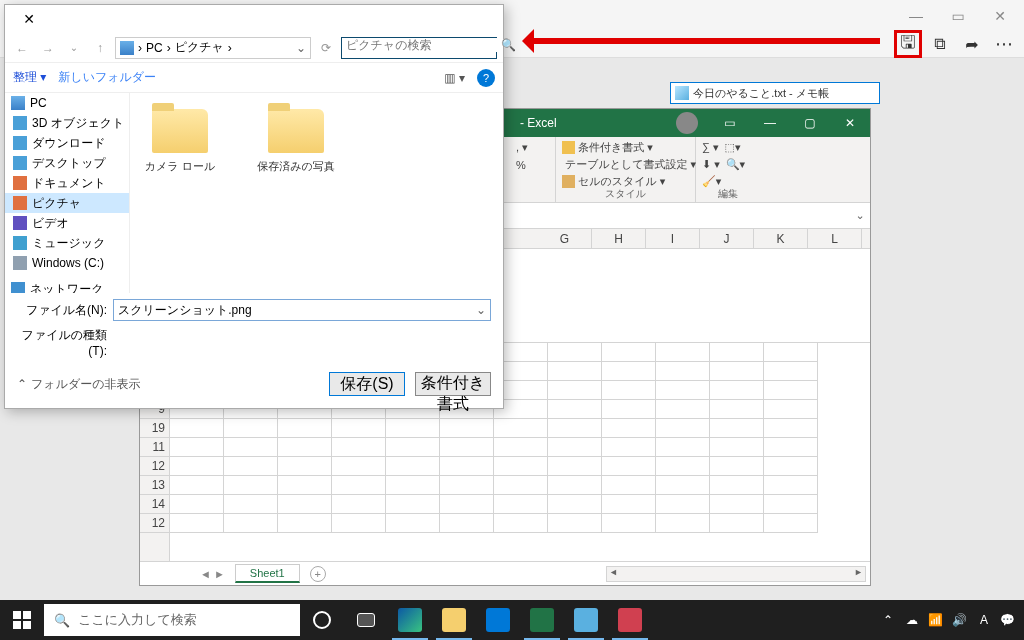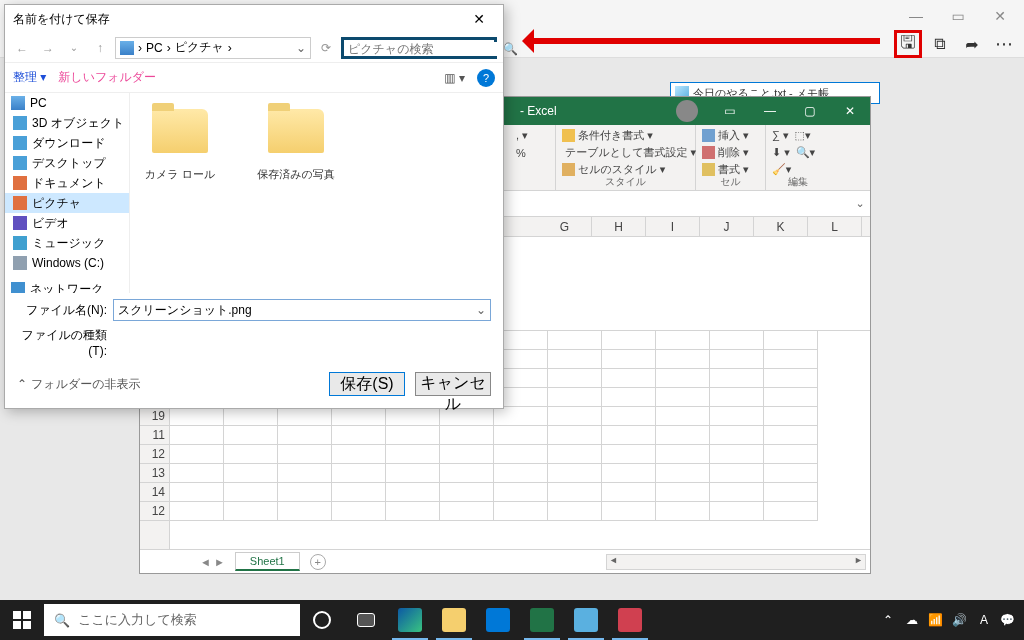--- a/index.html
+++ b/index.html
@@ -14,21 +14,21 @@
 .tb-icon.highlight { border: 3px solid #e00000; }
 .red-arrow { position:absolute; top: 35px; left: 510px; width: 370px; height: 12px; }
 .red-arrow::before { content:''; position:absolute; left:0; top:-6px; border: 12px solid transparent; border-right-color:#e00000; }
 .red-arrow::after { content:''; position:absolute; left:20px; right:0; top:3px; height:6px; background:#e00000; }
 
 
 .notepad { position:absolute; left:670px; top:82px; width:210px; height:22px; background:#fff; border:1px solid #0078d7; display:flex; align-items:center; font-size:11px; color:#333; padding-left:4px; }
 .notepad::before { content:''; width:14px; height:14px; margin-right:4px; background: linear-gradient(135deg,#b8e6ff,#5ab0e0); }
 
 
-.excel { position:absolute; left:139px; top:96px; width:732px; height:478px; background:#fff; border:1px solid #999; display:flex; flex-direction:column; }
+.excel { position:absolute; left:139px; top:108px; width:732px; height:478px; background:#fff; border:1px solid #999; display:flex; flex-direction:column; }
 .excel-title { height:28px; background:#217346; display:flex; align-items:center; color:#fff; font-size:12px; }
 .excel-title-left { flex:1; padding-left:380px; }
 .excel-title-right { display:flex; }
 .et-btn { width:40px; height:28px; display:flex; align-items:center; justify-content:center; color:#fff; }
 .et-btn.close { background:#217346; }
 .et-user { width:22px; height:22px; border-radius:50%; background:#888; margin:0 12px; }
 .excel-tabs { height:24px; background:#217346; display:flex; align-items:center; color:#fff; font-size:12px; gap:18px; padding-left:370px; }
 .excel-tabs .tellme { display:flex; align-items:center; gap:4px; }
 .excel-tabs .share { margin-left:auto; margin-right:12px; display:flex; align-items:center; gap:4px; }
 .excel-ribbon { height:66px; background:#f3f2f1; border-bottom:1px solid #d4d4d4; display:flex; font-size:11px; color:#444; }
@@ -57,21 +57,21 @@
 
 
 .dialog { position:absolute; left:4px; top:4px; width:500px; background:#fff; border:1px solid #aaa; box-shadow:3px 3px 12px rgba(0,0,0,0.25); display:flex; flex-direction:column; font-size:12px; }
 .dlg-title { height:28px; display:flex; align-items:center; padding:0 8px; }
 .dlg-title-text { flex:1; }
 .dlg-close { width:32px; height:28px; display:flex; align-items:center; justify-content:center; font-size:14px; }
 .dlg-nav { height:30px; display:flex; align-items:center; gap:4px; padding:0 6px; border-bottom:1px solid #eee; }
 .nav-arrow { width:22px; height:22px; display:flex; align-items:center; justify-content:center; color:#999; }
 .nav-path { flex:1; height:22px; border:1px solid #ccc; display:flex; align-items:center; padding:0 4px; gap:4px; }
 .nav-path .pc-icon { width:14px; height:14px; background:linear-gradient(#6ab0e8,#3a80c8); }
-.nav-search { width:156px; height:22px; border:3px solid #0c4a6e; display:flex; align-items:flex-end; padding:0 4px; color:#888; }
+.nav-search { width:156px; height:22px; border:1px solid #0c4a6e; display:flex; align-items:flex-start; padding:0 4px; color:#888; }
 .nav-search input { border:none; flex:1; font-size:12px; outline:none; }
 .dlg-toolbar { height:30px; display:flex; align-items:center; padding:0 8px; gap:12px; border-bottom:1px solid #eee; }
 .dlg-toolbar .spacer { flex:1; }
 .dlg-toolbar .help { width:18px; height:18px; border-radius:50%; background:#0078d7; color:#fff; display:flex; align-items:center; justify-content:center; font-size:11px; }
 .dlg-body { height:200px; display:flex; }
 .dlg-tree { width:125px; border-right:1px solid #eee; overflow:hidden; }
 .tree-item { height:20px; display:flex; align-items:center; gap:5px; padding-left:8px; white-space:nowrap; }
 .tree-item.root { padding-left:6px; }
 .tree-item.selected { background:#cde8ff; }
 .tree-icon { width:14px; height:14px; display:inline-block; }
@@ -79,21 +79,21 @@
 .ti-3d { background:#4aa0d8; }
 .ti-dl { background:#4aa0d8; }
 .ti-desk { background:#4aa0d8; }
 .ti-doc { background:#e07040; }
 .ti-pic { background:#e07040; }
 .ti-vid { background:#6050c0; }
 .ti-mus { background:#40a0d0; }
 .ti-drive { background:#90a0b0; }
 .ti-net { background:#4090d0; }
 .dlg-files { flex:1; padding:16px 10px; display:flex; gap:36px; align-items:flex-start; }
-.folder { display:flex; flex-direction:column; align-items:center; gap:14px; width:80px; }
+.folder { display:flex; flex-direction:column; align-items:center; gap:6px; width:80px; }
 .folder-icon { width:56px; height:44px; background:linear-gradient(#ffe9a8,#f5cf6e); border-radius:2px 6px 2px 2px; position:relative; }
 .folder-icon::before { content:''; position:absolute; top:-6px; left:0; width:22px; height:8px; background:#f0d078; border-radius:2px 2px 0 0; }
 .folder-label { font-size:11px; color:#333; text-align:center; }
 .dlg-fields { padding:6px 12px; display:grid; grid-template-columns: 90px 1fr; gap:6px; align-items:center; }
 .dlg-fields label { text-align:right; font-size:12px; }
 .dlg-fields .fld { height:22px; border:1px solid #7aa7d8; padding:0 4px; display:flex; align-items:center; background:#fff; position:relative; }
 .dlg-fields .fld::after { content:'⌄'; position:absolute; right:4px; color:#666; }
 .dlg-footer { display:flex; align-items:center; padding:8px 12px 12px; gap:10px; }
 .dlg-footer .fold-opt { display:flex; align-items:center; gap:4px; color:#555; }
 .dlg-footer .spacer { flex:1; }
@@ -173,35 +173,20 @@
         </div>
       <div class="rib-item">
           <span class="rib-icon" style="background:#60b070"></span>
           <span>テーブルとして書式設定 ▾</span>
         </div>
       <div class="rib-item">
           <span class="rib-icon" style="background:#e0b060"></span>
           <span>セルのスタイル ▾</span>
         </div>
       <div class="rib-group-label">スタイル</div>
-    </div>
-    <div class="rib-group" style="width:70px;">
-      <div class="rib-item">
-          <span class="rib-icon" style="background:#70a0d0"></span>
-          <span>挿入 ▾</span>
-        </div>
-      <div class="rib-item">
-          <span class="rib-icon" style="background:#d07070"></span>
-          <span>削除 ▾</span>
-        </div>
-      <div class="rib-item">
-          <span class="rib-icon" style="background:#e0c060"></span>
-          <span>書式 ▾</span>
-        </div>
-      <div class="rib-group-label">セル</div>
     </div>
     <div class="rib-group" style="width:64px;border-right:none;">
       <div class="rib-item">∑ ▾ &nbsp;⬚▾</div>
       <div class="rib-item">⬇ ▾ &nbsp;🔍▾</div>
       <div class="rib-item">🧹▾</div>
       <div class="rib-group-label">編集</div>
     </div>
   </div>
   <div class="excel-formula">
       <div class="right">⌄</div>
@@ -378,21 +363,20 @@
   <div class="excel-sheets">
     <span style="color:#888;">◄ ►</span>
     <div class="sheet-tab">Sheet1</div>
     <div class="sheet-add">+</div>
     <div class="hscroll"></div>
   </div>
 </div>
 
 <div class="dialog">
   <div class="dlg-title">
-    <span class="dlg-title-text">名前を付けて保存</span>
     <div class="dlg-close">✕</div>
   </div>
   <div class="dlg-nav">
     <div class="nav-arrow">←</div>
     <div class="nav-arrow">→</div>
     <div class="nav-arrow" style="font-size:10px;">⌄</div>
     <div class="nav-arrow">↑</div>
     <div class="nav-path">
       <span class="pc-icon"></span>
       <span>›</span>
@@ -404,21 +388,21 @@
         <span style="color:#666">⌄</span>
     </div>
     <div class="nav-arrow">⟳</div>
     <div class="nav-search">
       <input placeholder="ピクチャの検索" style="">
       <span>🔍</span>
     </div>
   </div>
   <div class="dlg-toolbar">
     <span style="color:#1d4ed8;">整理 ▾</span>
-    <span style="color:#ec4899;">新しいフォルダー</span>
+    <span style="color:#3b82f6;">新しいフォルダー</span>
     <div class="spacer"></div>
     <span style="color:#555;">▥ ▾</span>
     <div class="help">?</div>
   </div>
   <div class="dlg-body">
     <div class="dlg-tree">
       <div class="tree-item root">
           <span class="tree-icon ti-pc"></span>
           <span>PC</span>
         </div>
@@ -475,21 +459,21 @@
     <label>ファイル名(N):</label>
     <div class="fld">
         <span>スクリーンショット.png</span>
       </div>
     <label>ファイルの種類(T):</label>
   </div>
   <div class="dlg-footer">
     <span class="fold-opt">⌃ <span>フォルダーの非表示</span></span>
     <div class="spacer"></div>
     <button class="dlg-btn primary">保存(S)</button>
-    <button class="dlg-btn">キャンセル</button>
+    <button class="dlg-btn">条件付き書式</button>
   </div>
 </div>
 
 <div class="taskbar">
   <div class="tb-start">
       <div class="win-logo">
         <span></span>
         <span></span>
         <span></span>
         <span></span>

